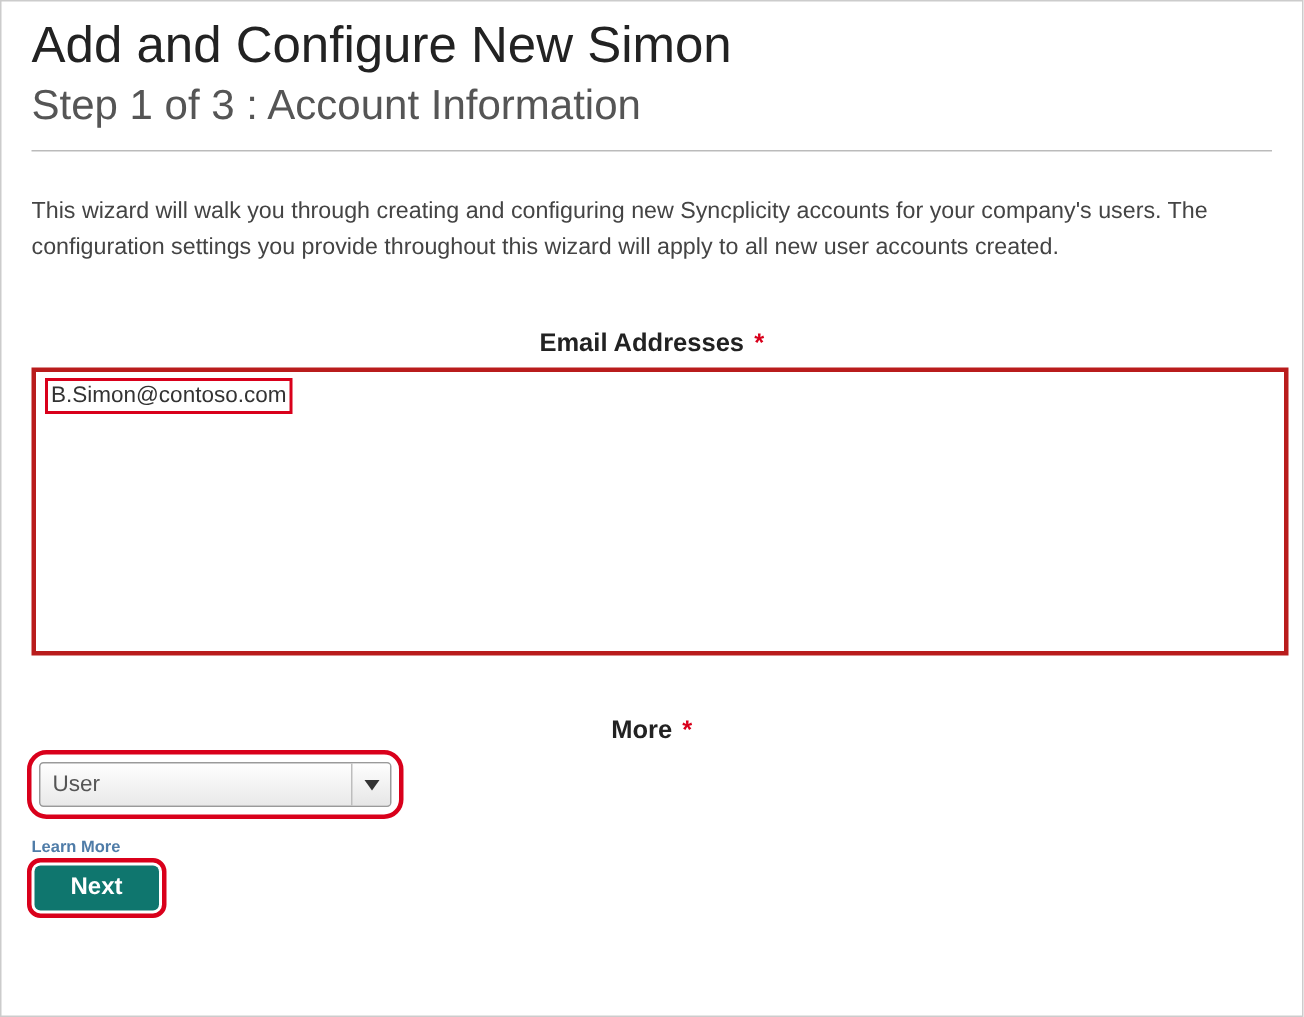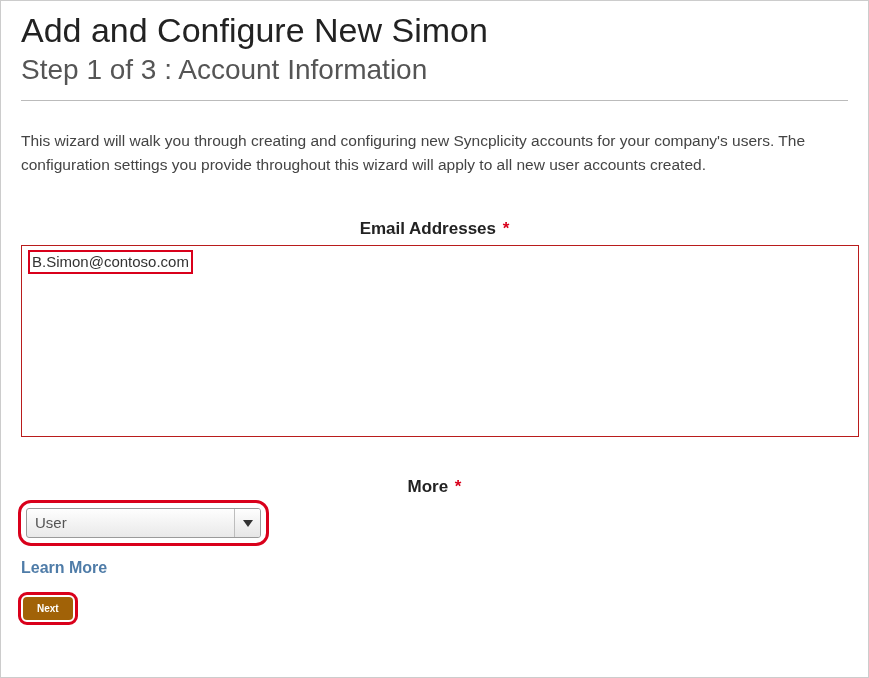--- a/index.html
+++ b/index.html
@@ -44,21 +44,21 @@
       font-weight: 700;
       color: #222;
       margin-bottom: 6px;
       text-align: center;
     }
     .required-star { color: #d9001b; margin-left: 2px; font-weight: 700; }
     .textarea-wrap {
       position: relative;
       width: 838px;
       height: 192px;
-      border: 1px solid #b91c1c;
+      border: 3px solid #b91c1c;
       margin-bottom: 40px;
       padding: 4px 6px;
     }
     .hl-email {
       display: inline-block;
       border: 2px solid #d9001b;
       padding: 0 2px;
       font-size: 15px;
       color: #333;
       line-height: 20px;
@@ -93,33 +93,33 @@
     }
     .caret-down {
       width: 0; height: 0;
       border-left: 5px solid transparent;
       border-right: 5px solid transparent;
       border-top: 7px solid #333;
     }
     .learn-more {
       display: inline-block;
       margin-top: 16px;
-      margin-bottom: 18px;
-      font-size: 16px;
+      margin-bottom: 4px;
+      font-size: 11px;
       color: #4f7ca8;
       font-weight: 600;
       text-decoration: none;
     }
     .next-btn {
       display: inline-block;
-      background: #a16207;
+      background: #0f766e;
       color: #fff;
-      font-size: 10px;
+      font-size: 16px;
       font-weight: 700;
-      padding: 6px 14px;
+      padding: 6px 24px;
       border-radius: 4px;
       border: none;
       cursor: pointer;
     }
     .next-wrap {
       display: inline-block;
       padding: 2px;
       border-radius: 6px;
     }
   </style>

